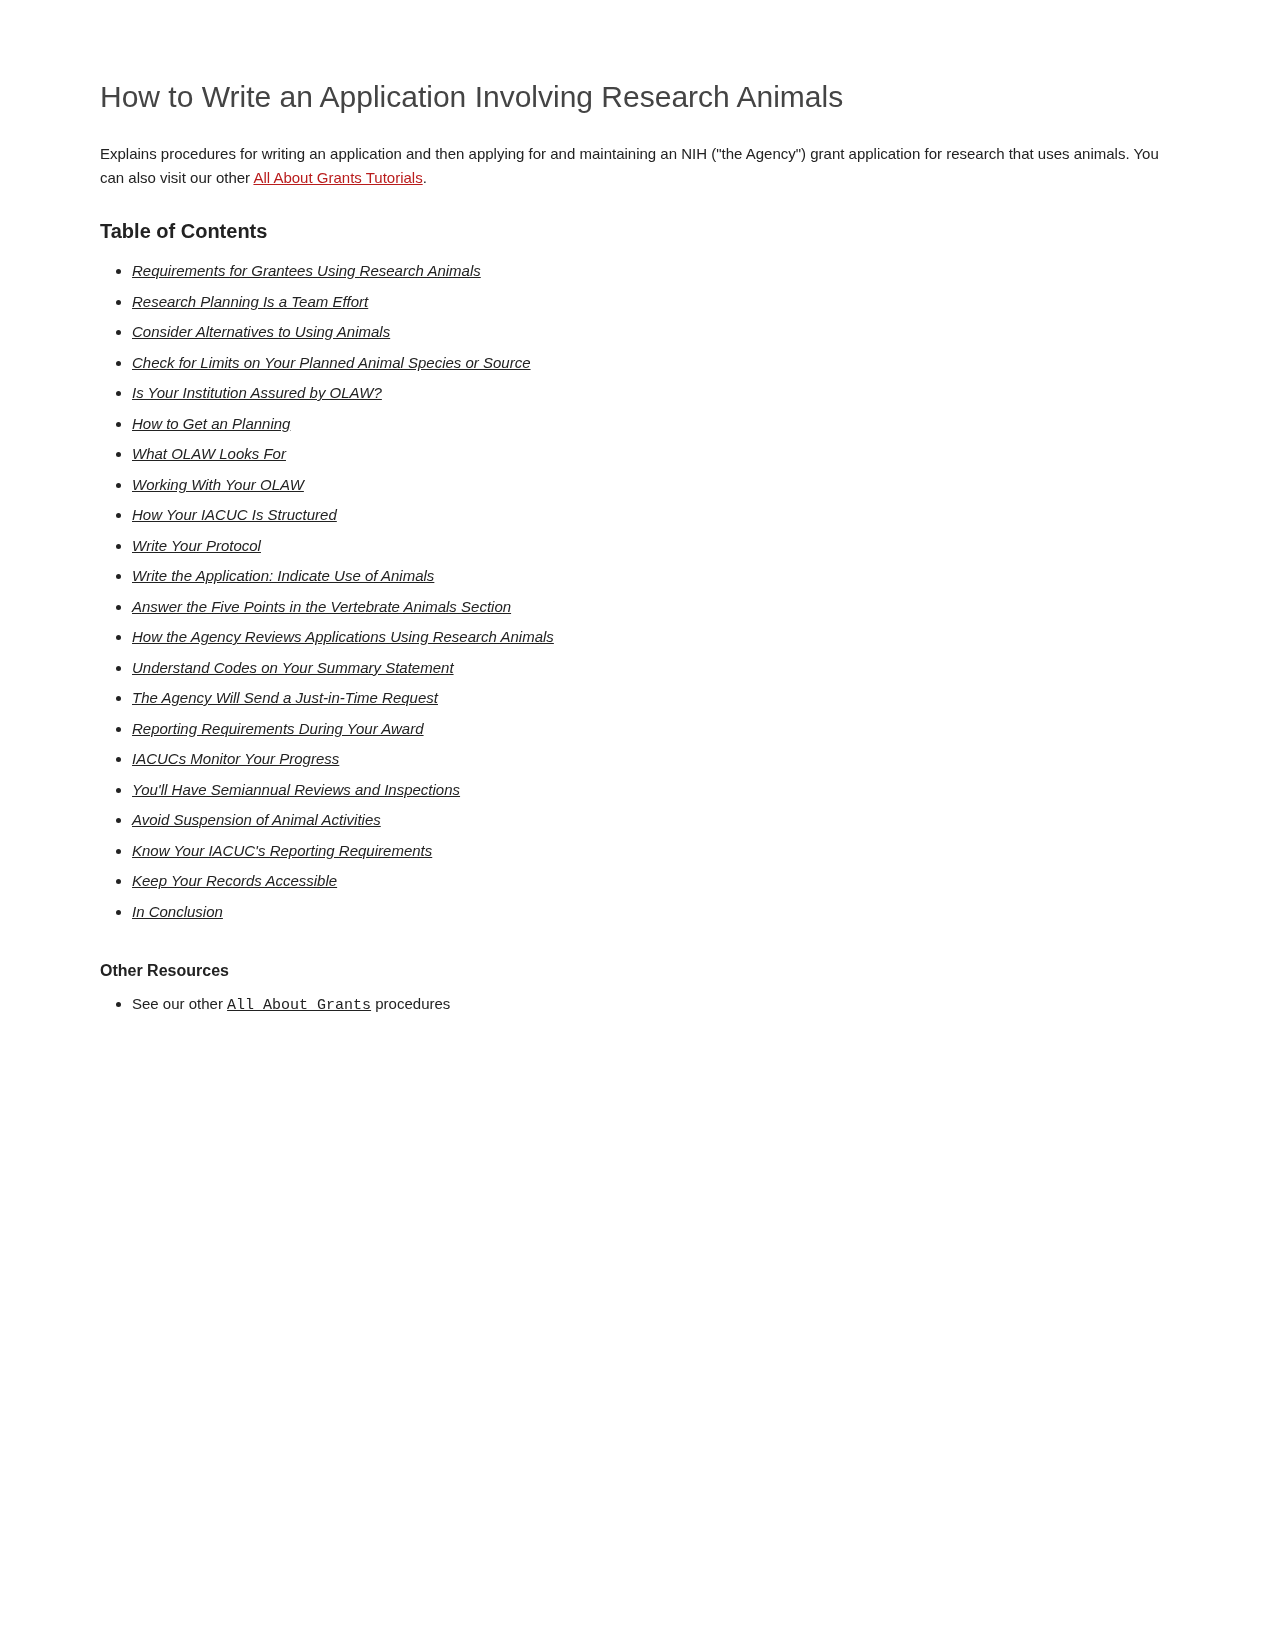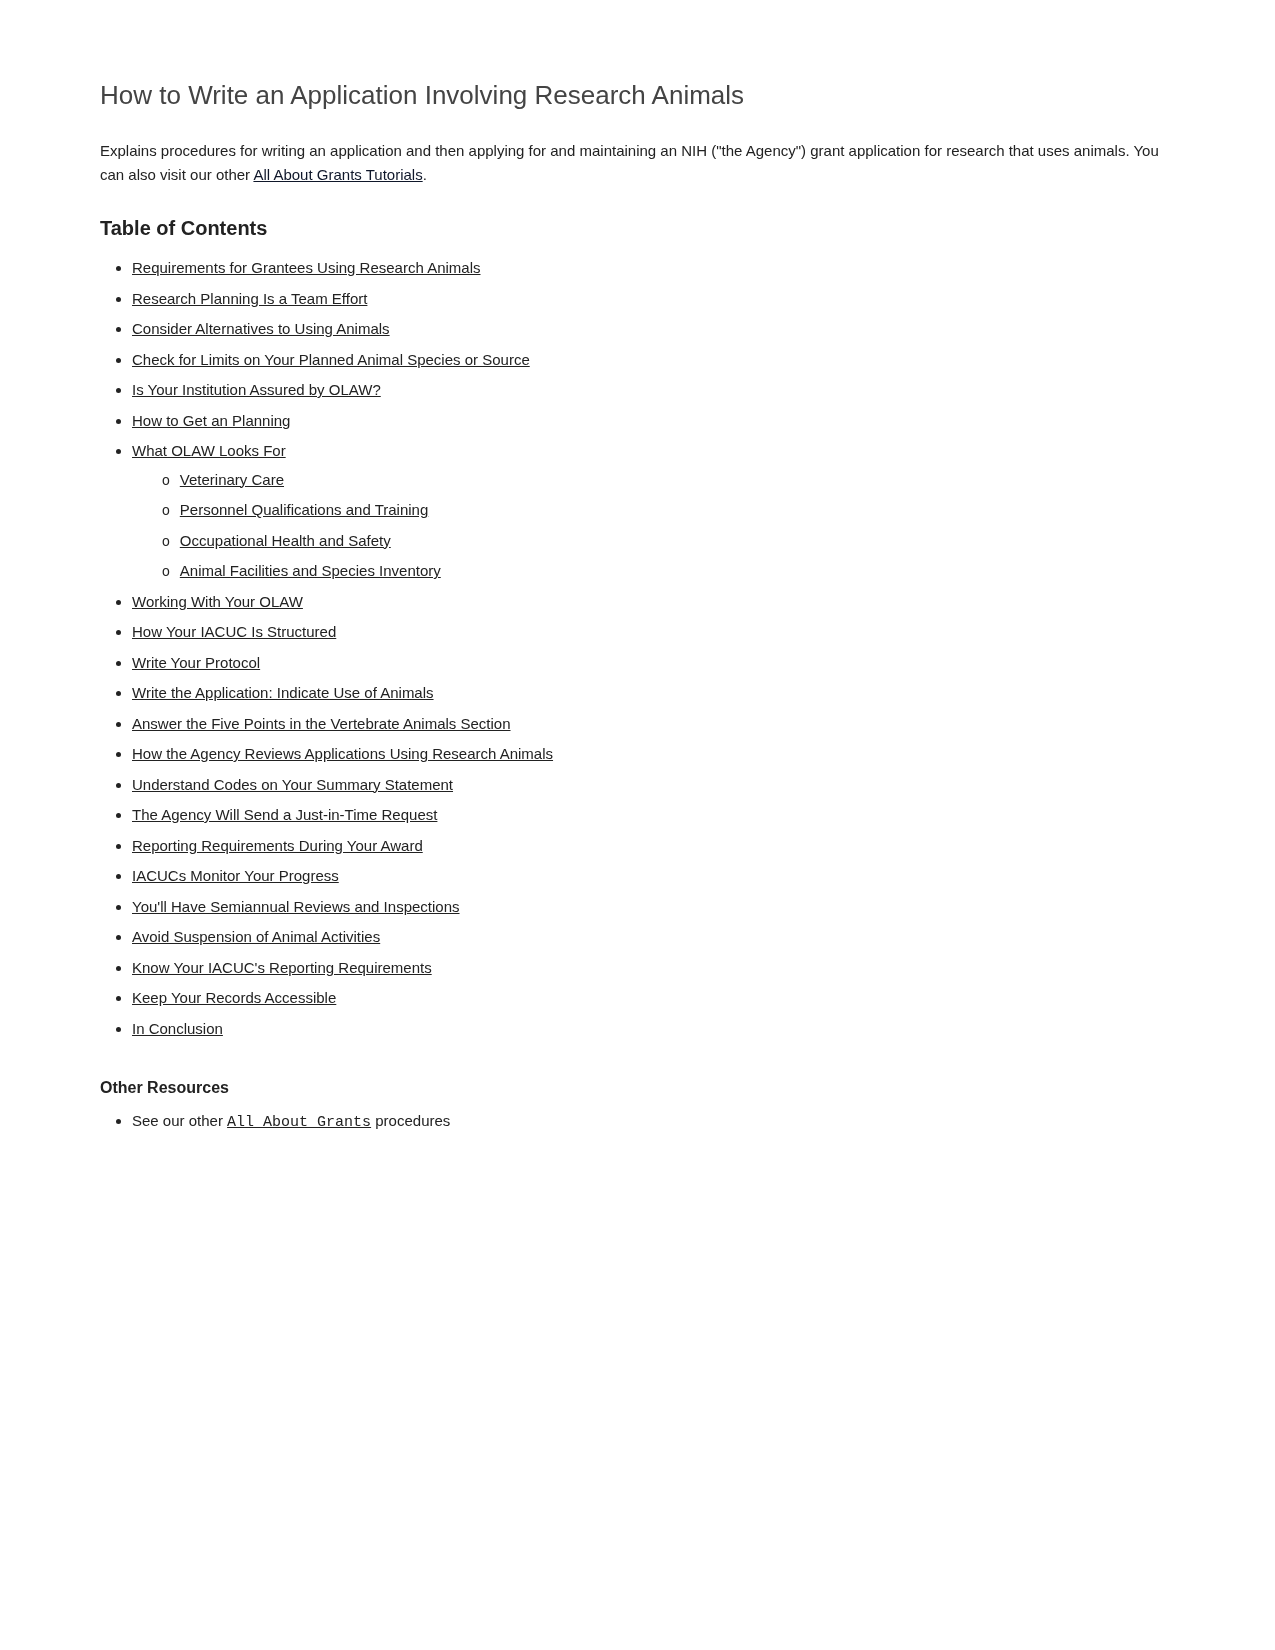--- a/index.html
+++ b/index.html
@@ -12,50 +12,51 @@
       background: #fff;
       font-family: Arial, sans-serif;
       font-size: 15px;
       color: #222;
       width: 1275px;
       min-height: 1650px;
       padding: 80px 100px;
     }
 
     h1 {
-      font-size: 26px;
+      font-size: 30px;
       font-weight: normal;
       color: #444;
       margin-bottom: 28px;
     }
 
     .intro {
       font-size: 15px;
       line-height: 1.6;
       margin-bottom: 30px;
     }
 
     .intro a {
-      color: #0f172a;
+      color: #b91c1c;
     }
 
     .toc-heading {
       font-size: 20px;
       font-weight: bold;
       margin-bottom: 14px;
     }
 
     ul.toc {
       list-style: disc;
       padding-left: 32px;
       line-height: 1.9;
     }
 
     ul.toc li {
       margin-bottom: 2px;
+      font-style: italic;
     }
 
     ul.toc li a {
       color: #222;
       text-decoration: underline;
       font-size: 15px;
     }
 
     ul.sub-toc {
       list-style: none;
@@ -113,26 +114,21 @@
 <p class="toc-heading">Table of Contents</p>
 
 <ul class="toc">
 
 <li><a href="#">Requirements for Grantees Using Research Animals</a></li>
     <li><a href="#">Research Planning Is a Team Effort</a></li>
     <li><a href="#">Consider Alternatives to Using Animals</a></li>
     <li><a href="#">Check for Limits on Your Planned Animal Species or Source</a></li>
     <li><a href="#">Is Your Institution Assured by OLAW?</a></li>
     <li><a href="#">How to Get an Planning</a></li>
-    <li><a href="#">What OLAW Looks For</a><ul class="sub-toc">
-        <li><a href="#">Veterinary Care</a></li>
-        <li><a href="#">Personnel Qualifications and Training</a></li>
-        <li><a href="#">Occupational Health and Safety</a></li>
-        <li><a href="#">Animal Facilities and Species Inventory</a></li>
-      </ul></li>
+    <li><a href="#">What OLAW Looks For</a></li>
     <li><a href="#">Working With Your OLAW</a></li>
     <li><a href="#">How Your IACUC Is Structured</a></li>
     <li><a href="#">Write Your Protocol</a></li>
     <li><a href="#">Write the Application: Indicate Use of Animals</a></li>
     <li><a href="#">Answer the Five Points in the Vertebrate Animals Section</a></li>
     <li><a href="#">How the Agency Reviews Applications Using Research Animals</a></li>
     <li><a href="#">Understand Codes on Your Summary Statement</a></li>
     <li><a href="#">The Agency Will Send a Just-in-Time Request</a></li>
     <li><a href="#">Reporting Requirements During Your Award</a></li>
     <li><a href="#">IACUCs Monitor Your Progress</a></li>

